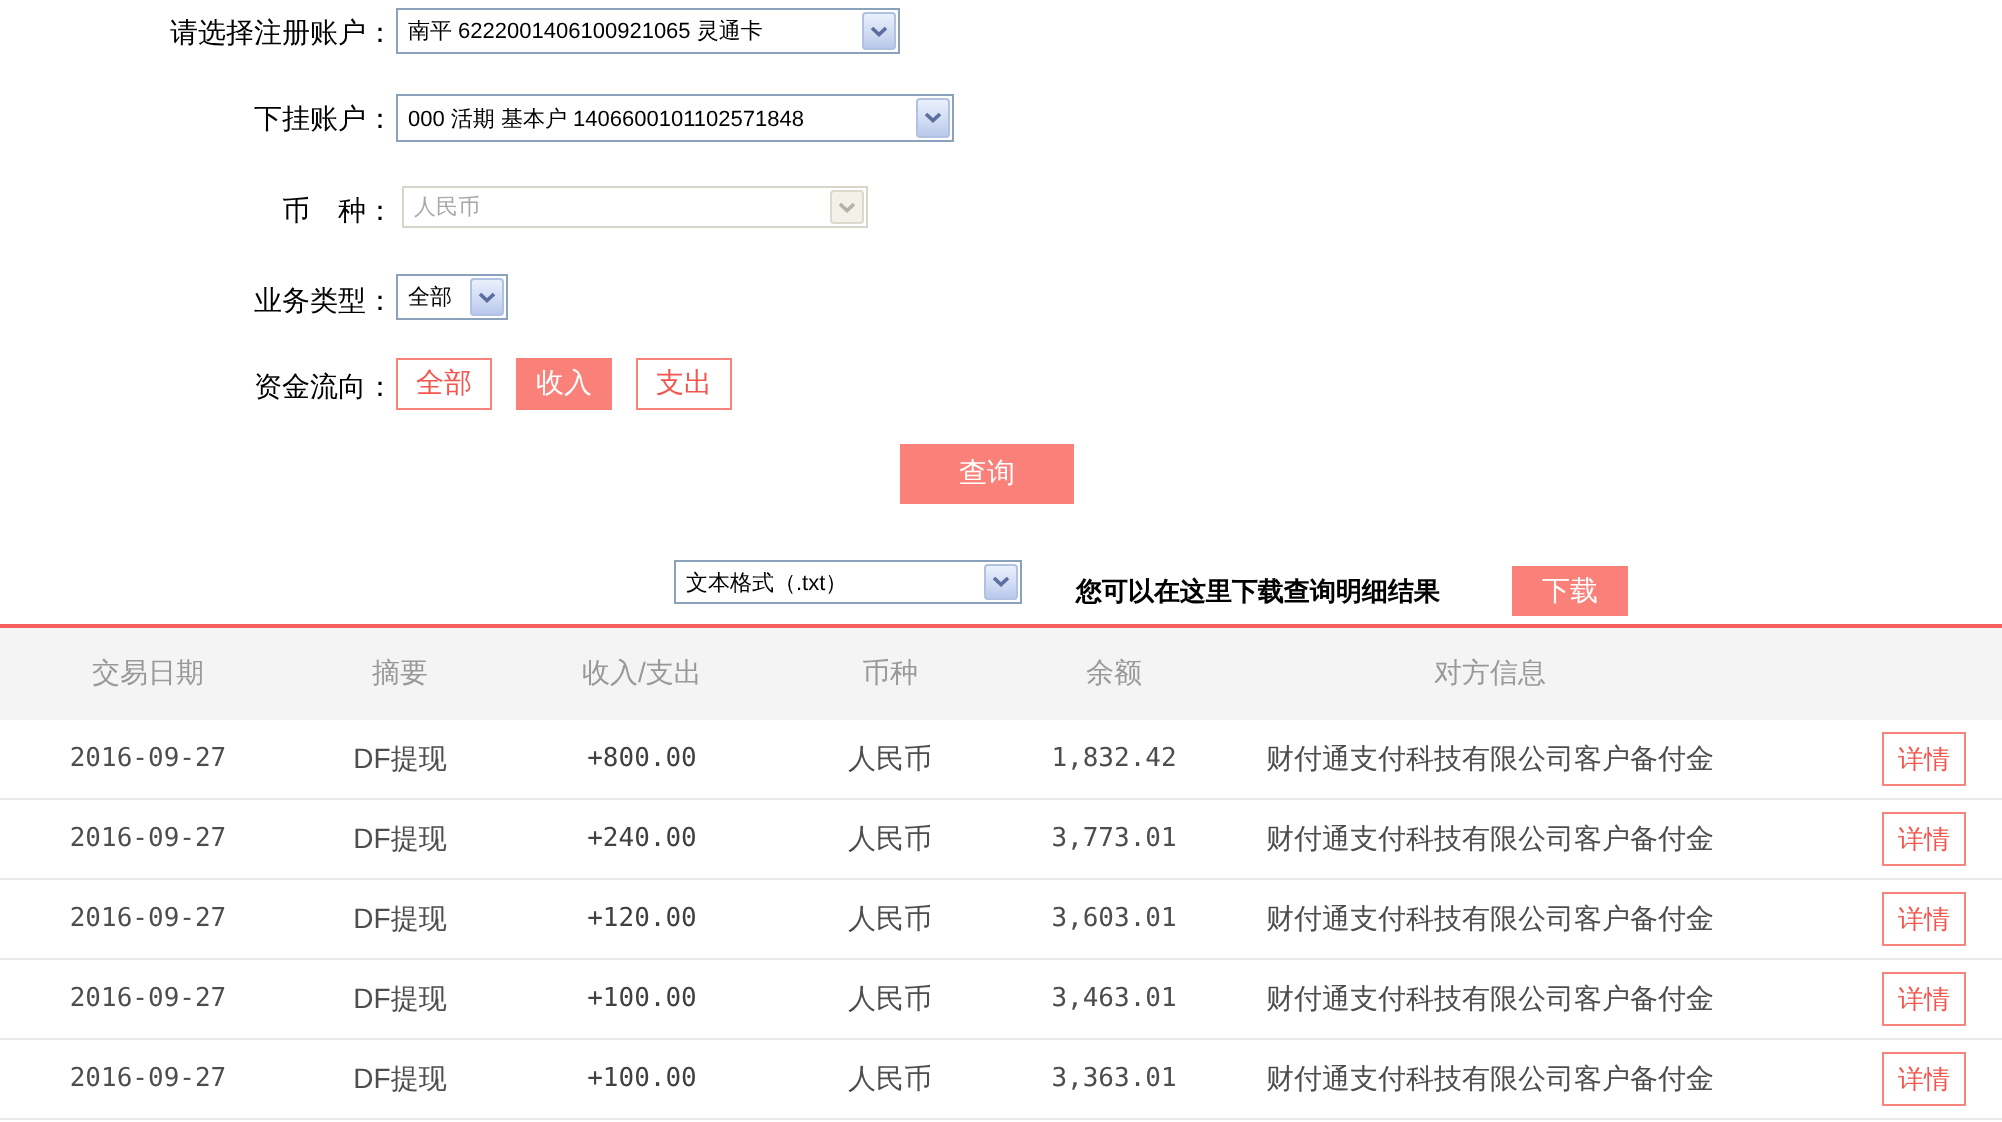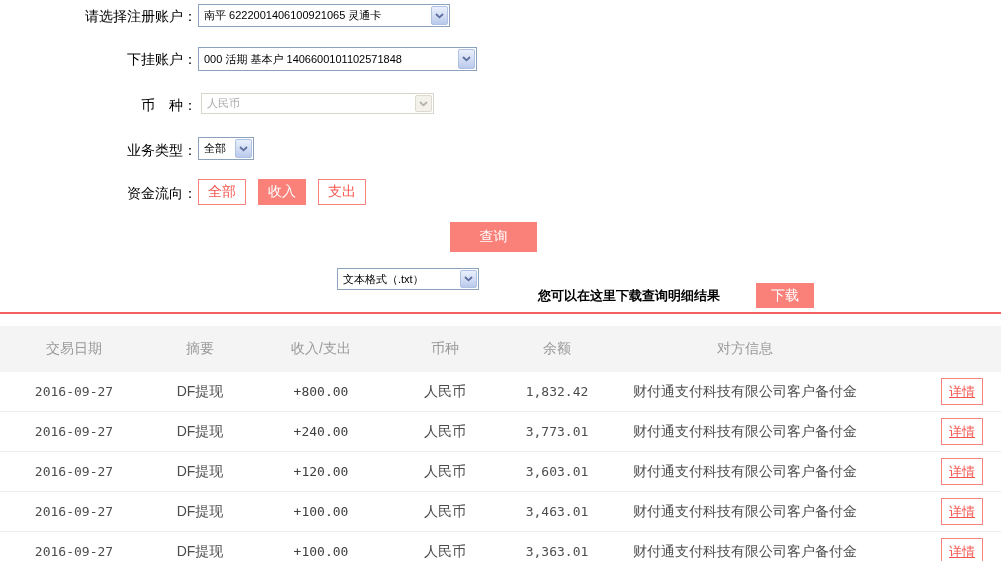--- a/index.html
+++ b/index.html
@@ -66,37 +66,37 @@
 
   
   .tbl { width: 1001px; border-top: 2px solid #f55f5f; }
   .tbl-row {
     display: grid;
     grid-template-columns: 148px 104px 138px 110px 114px 262px 1fr;
     align-items: center;
   }
   .tbl-head {
     background: #f4f4f4; height: 46px;
-    color: #999; font-size: 14px; margin-top: 12px;
+    color: #999; font-size: 14px;
   }
   .tbl-head > div { text-align: center; }
   .tbl-data {
     height: 40px; background: #fff;
     border-bottom: 1px solid #ececec;
     font-size: 14px; color: #4d4d4d;
   }
   .tbl-data > div { text-align: center; white-space: nowrap; }
   .cell-num { font-family: "DejaVu Sans Mono", monospace; font-size: 13px; }
   .cell-amount { color: #404040; font-family: "DejaVu Sans Mono", monospace; font-size: 13px; }
   .detail-btn {
     display: inline-block;
     width: 42px; height: 27px; line-height: 25px;
     background: #fff; border: 1px solid #f8837c;
     color: #f6554e; font-size: 13px; text-align: center;
-    cursor: pointer; margin-right: 18px; text-decoration: underline;
+    cursor: pointer; margin-right: 18px;
   }
   .tbl-data > .cell-action { text-align: right; }
 </style>
 </head>
 <body>
 
 <div class="form-area">
 
   <div class="form-label" style="top:8px">请选择注册账户：</div>
   <div class="xp-select" style="left:198px; top:4px; width:252px; height:23px">
@@ -138,21 +138,21 @@
     </span>
   </div>
 
   <div class="form-label" style="top:185px">资金流向：</div>
   <button class="flow-btn" style="left:198px">全部</button>
   <button class="flow-btn active" style="left:258px">收入</button>
   <button class="flow-btn" style="left:318px">支出</button>
 
   <button id="query-btn" class="primary-btn">查询</button>
 
-  <div class="xp-select" style="left:337px; top:268px; width:142px; height:22px">
+  <div class="xp-select" style="left:337px; top:280px; width:174px; height:22px">
     <span class="val">文本格式（.txt）</span>
     <span class="xp-arrow">
       <svg width="9" height="6" viewBox="0 0 9 6">
           <path d="M1 1 L4.5 4.3 L8 1" stroke="#5b6e9f" stroke-width="1.8" fill="none"></path>
         </svg>
     </span>
   </div>
   <div id="dl-hint">您可以在这里下载查询明细结果</div>
   <button id="dl-btn" class="primary-btn">下载</button>
 </div>

